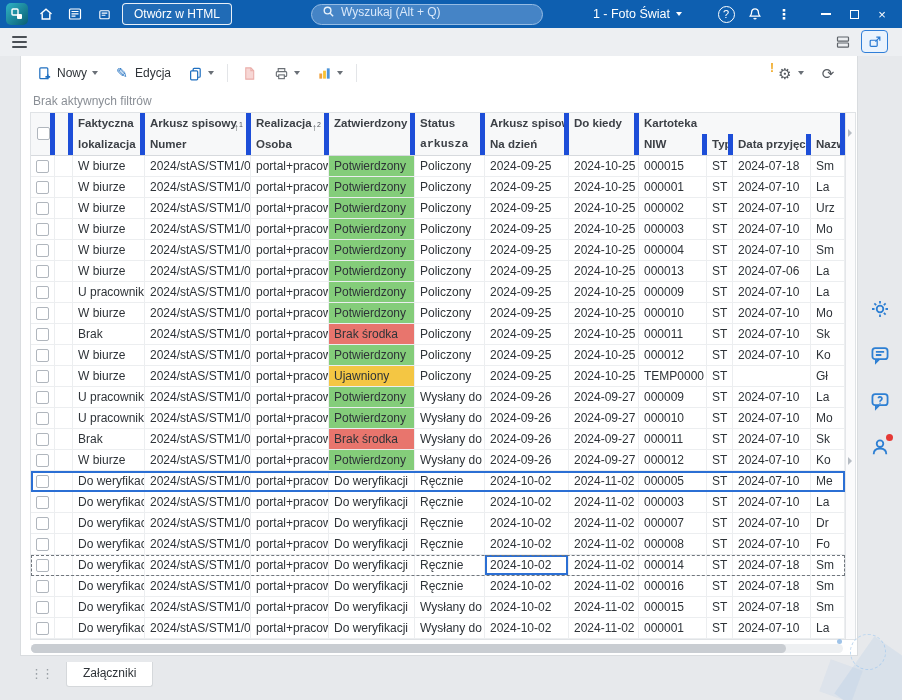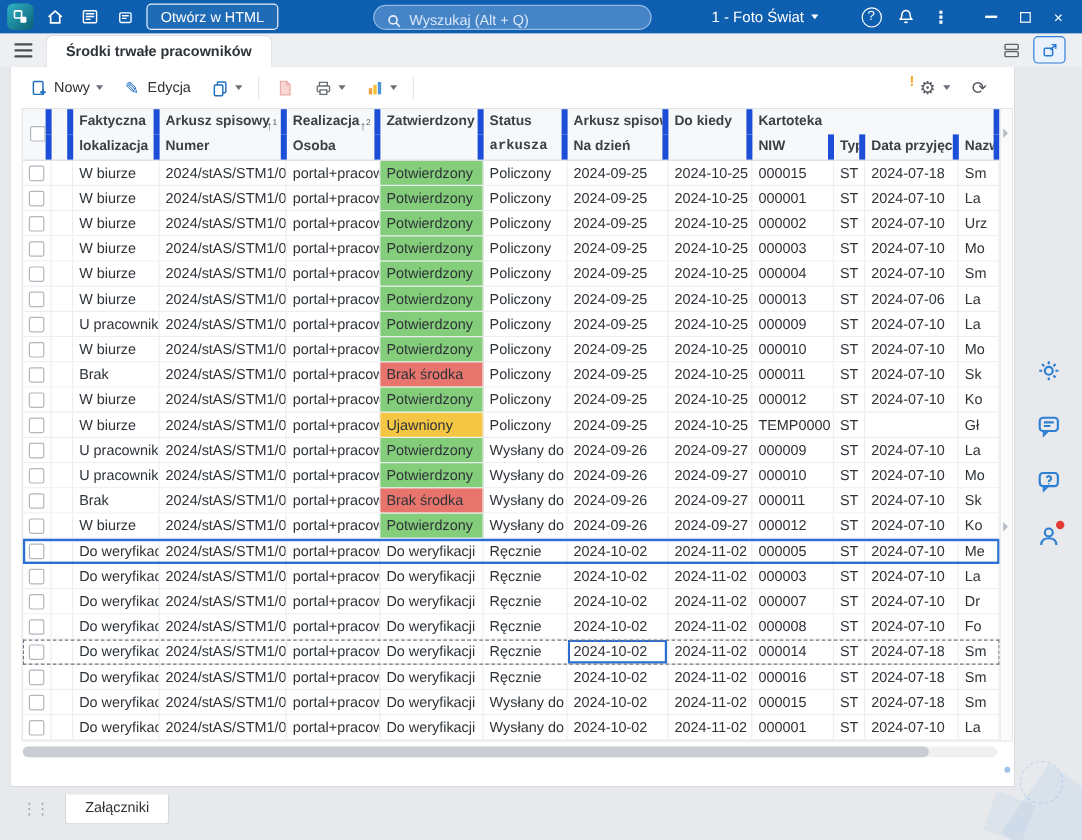--- a/index.html
+++ b/index.html
@@ -4,41 +4,41 @@
 <style>
   *{margin:0;padding:0;box-sizing:border-box}
   html,body{width:902px;height:700px;overflow:hidden}
   body{font-family:"Liberation Sans","DejaVu Sans",sans-serif;background:#e7e9ec;font-size:12px;color:#2e3338}
   .spacer{flex:1}
   
   .titlebar{height:28px;background:#0e5fb0;display:flex;align-items:center;padding:0 6px;gap:7px;color:#fff}
   .applogo{width:22px;height:22px;border-radius:5px;background:linear-gradient(135deg,#2fb3c6,#0a5e74);display:flex;align-items:center;justify-content:center;cursor:pointer}
   .tbicon{width:22px;height:22px;display:flex;align-items:center;justify-content:center;cursor:pointer}
   .openhtml{background:rgba(255,255,255,.08);border:1px solid rgba(255,255,255,.9);border-radius:4px;color:#fff;font-size:12px;padding:3px 11px;cursor:pointer;font-family:inherit}
-  .search{display:flex;align-items:flex-end;gap:6px;background:#4584c6;border:1px solid #96bce4;border-radius:11px;height:21px;padding:0 10px;width:232px;margin-left:72px}
+  .search{display:flex;align-items:flex-start;gap:6px;background:#4584c6;border:1px solid #96bce4;border-radius:11px;height:21px;padding:0 10px;width:232px;margin-left:72px}
   .search input{flex:1;background:transparent;border:none;outline:none;color:#fff;font-size:12px;font-family:inherit}
   .search input::placeholder{color:#d9e8fa}
   .company{display:flex;align-items:center;gap:6px;cursor:pointer;margin-right:26px;font-size:12.5px}
   .chev{width:0;height:0;border-left:3.5px solid transparent;border-right:3.5px solid transparent;border-top:4px solid #6a7077;display:inline-block}
   .chev.white{border-top-color:#fff}
   .qm{width:17px;height:17px;border:1.4px solid #fff;border-radius:50%;font-size:11px;display:flex;align-items:center;justify-content:center}
   .kebab{font-size:14px;font-weight:bold}
   .winbtns{display:flex;margin-left:10px}
   .wb{width:28px;height:26px;display:flex;align-items:center;justify-content:center;cursor:pointer;font-size:13px}
   .minbar{width:10px;height:2px;background:#fff;display:block}
   .maxbox{width:9px;height:9px;border:1.3px solid #fff;display:block}
   
   .tabstrip{height:28px;background:#edeff2;display:flex;align-items:flex-end}
   .hamburger{width:38px;height:28px;display:flex;flex-direction:column;align-items:center;justify-content:center;gap:3px;cursor:pointer}
   .hamburger i{display:block;width:15px;height:2px;background:#4a4f55;border-radius:1px}
   .tab{background:#fff;height:27px;border-radius:6px 6px 0 0;padding:0 16px;display:flex;align-items:center;font-size:12px;color:#2e3338;font-weight:700;border:1px solid #dcdfe3;border-bottom:none;cursor:pointer}
   .tsicon{width:24px;height:24px;margin:0 6px 2px 0;display:flex;align-items:center;justify-content:center;cursor:pointer}
   .tsbtn{width:27px;height:23px;margin:0 14px 3px 0;border:1.5px solid #2f7ed8;border-radius:4px;background:#eaf3fd;display:flex;align-items:center;justify-content:center;cursor:pointer}
   
-  .workspace{display:flex;height:644px;padding-left:8px}
+  .workspace{display:flex;height:644px;padding-left:20px}
   .leftcol{width:838px}
   .card{background:#fff;border:1px solid #d9dcdf;border-top:none;height:600px}
   
   .toolbar{height:34px;display:flex;align-items:center;padding:0 8px;gap:2px}
   .tbtn{display:inline-flex;align-items:center;gap:5px;padding:3px 7px;border:none;background:transparent;border-radius:4px;font-size:12px;color:#2e3338;cursor:pointer;font-family:inherit;position:relative}
   .tbtn.disabled{opacity:.55;cursor:default}
   .ic{display:inline-flex;align-items:center;justify-content:center;width:16px;height:16px;position:relative}
   .gearglyph{font-size:15px;color:#565b61;line-height:1}
   .refreshglyph{font-size:15px;color:#565b61;line-height:1}
   .pencilglyph{font-size:14px;color:#1f6fc0;line-height:1}
@@ -145,23 +145,20 @@
     <div class="wb">×</div>
   </div>
 </div>
 
 <div class="tabstrip">
   <div class="hamburger">
       <i></i>
       <i></i>
       <i></i>
     </div>
-  <div class="tab">
-    <span>Środki trwałe pracowników</span>
-  </div>
   <div class="spacer"></div>
   <div class="tsicon">
     <svg width="16" height="16" viewBox="0 0 16 16" fill="none" stroke="#5f646a" stroke-width="1.2">
         <rect x="2.5" y="3" width="11" height="4.2" rx="0.8"></rect>
         <rect x="2.5" y="9" width="11" height="4.2" rx="0.8"></rect>
       </svg>
   </div>
   <div class="tsbtn">
     <svg width="14" height="14" viewBox="0 0 16 16" fill="none" stroke="#2a7ad2" stroke-width="1.4">
         <rect x="2.5" y="6" width="8" height="7" rx="1"></rect>
@@ -234,20 +231,21 @@
               <span>⚙</span>
               <span class="badge-excl">!</span>
             </span>
           <span class="chev"></span>
         </button>
         <button class="tbtn" style="margin-right:6px">
           <span class="ic refreshglyph">⟳</span>
         </button>
       </div>
 
+      <div class="filters">Brak aktywnych filtrów</div>
 
       <div class="grid">
         <div class="ghead">
           <div class="cb hdr-cb"></div>
           <div class="hrow">
               <div class="hcell" style="width: 24px;"><span></span></div>
               <div class="hcell" style="width: 18px;"><span></span></div>
               <div class="hcell" style="width: 72px;"><span>Faktyczna</span></div>
               <div class="hcell" style="width: 106px;"><span>Arkusz spisowy</span><span class="sort">↑<sup>1</sup></span></div>
               <div class="hcell" style="width: 78px;"><span>Realizacja</span><span class="sort">↑<sup>2</sup></span></div>

